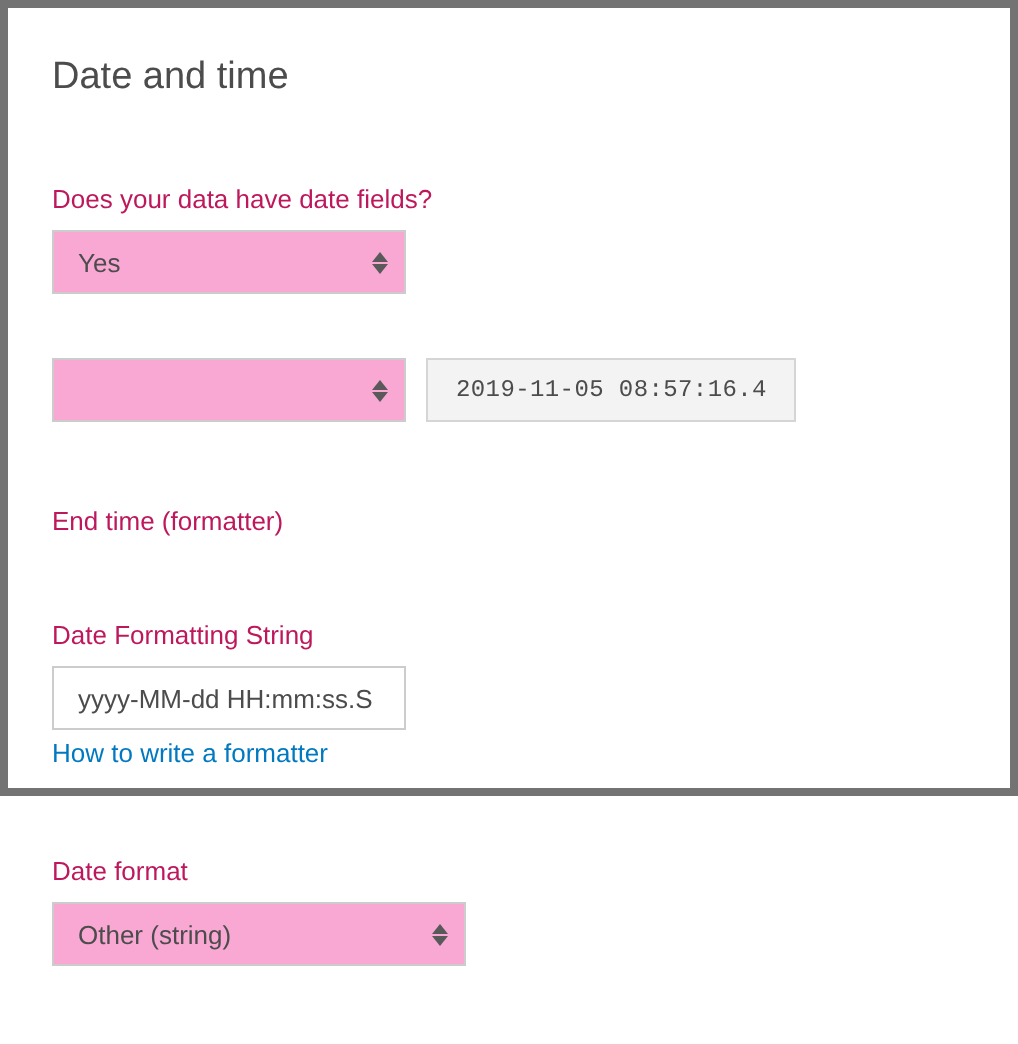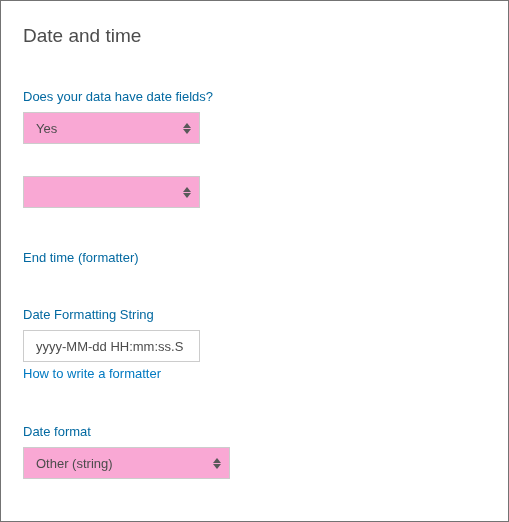--- a/index.html
+++ b/index.html
@@ -8,37 +8,37 @@
       padding: 0;
     }
     html, body {
       width: 509px;
       height: 522px;
       font-family: "Avenir Next", "Avenir", "Segoe UI", Arial, sans-serif;
       background: #fff;
     }
     .panel {
       width: 509px;
-      height: 522px;
-      border: 1px solid #737373;
+      height: 398px;
+      border: 4px solid #737373;
       padding: 24px 22px 28px 22px;
       color: #4c4c4c;
     }
     .title {
       font-size: 19px;
       font-weight: 400;
       color: #4c4c4c;
       margin-bottom: 26px;
     }
     .field {
       margin-bottom: 32px;
     }
     .label {
       font-size: 13px;
-      color: #0369a1;
+      color: #be185d;
       margin-bottom: 8px;
       margin-top: 42px;
     }
     .row {
       display: flex;
       align-items: stretch;
       gap: 10px;
     }
     .select {
       position: relative;
@@ -137,20 +137,21 @@
       <div class="select">
         <span class="caret">
           <svg width="8" height="5" viewBox="0 0 8 5">
               <path d="M0 5 L4 0 L8 5 Z" fill="currentColor"></path>
             </svg>
           <svg width="8" height="5" viewBox="0 0 8 5">
               <path d="M0 0 L4 5 L8 0 Z" fill="currentColor"></path>
             </svg>
         </span>
       </div>
+      <div class="preview">2019-11-05 08:57:16.4</div>
     </div>
   </div>
 
   <div class="field">
     <div class="label">End time (formatter)</div>
   </div>
 
   <div class="field last">
     <div class="label">Date Formatting String</div>
     <input class="text-input" type="text" value="yyyy-MM-dd HH:mm:ss.S" style="">

